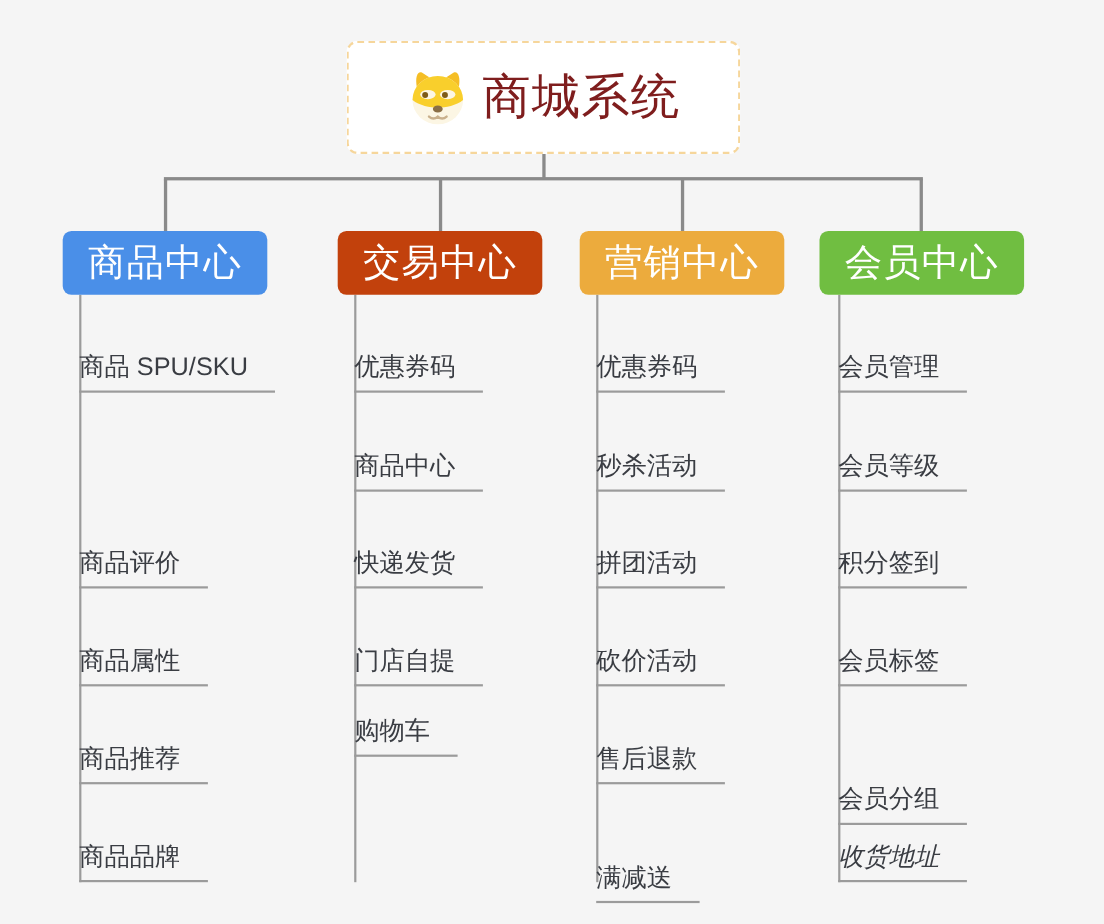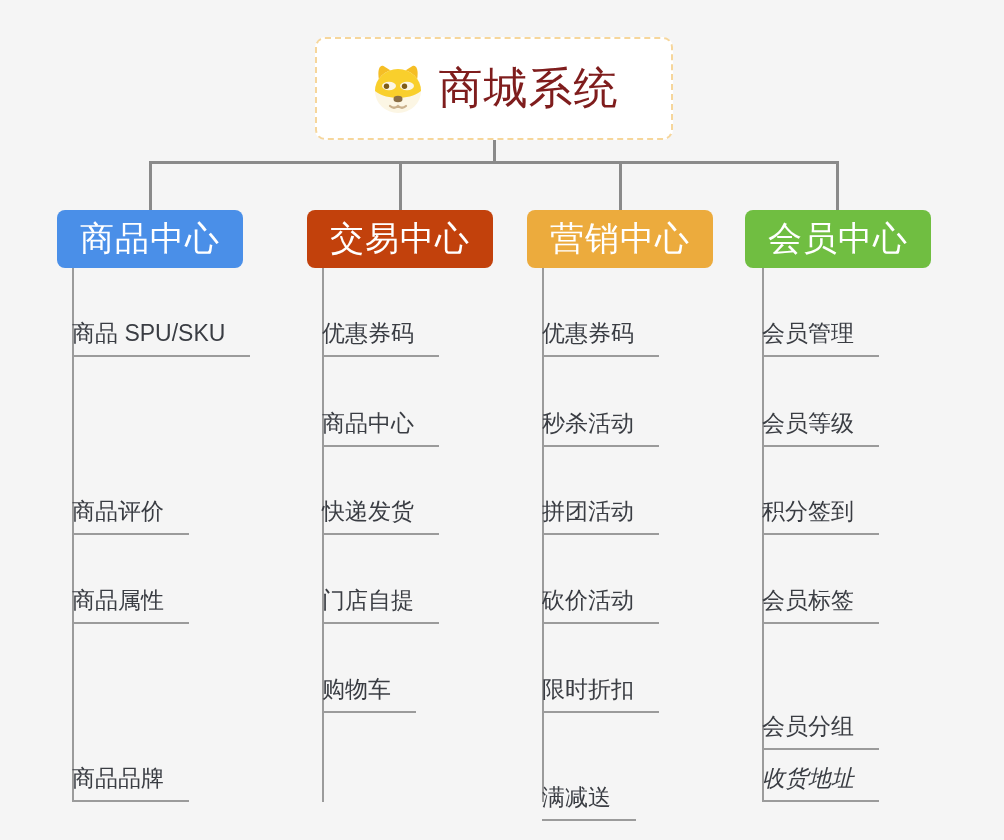--- a/index.html
+++ b/index.html
@@ -116,54 +116,57 @@
 
   <div class="leaf" style="left:72px;top:315px;">
       <span>商品 SPU/SKU</span>
     </div>
   <div class="leaf" style="left:72px;top:493px;">
       <span>商品评价</span>
     </div>
   <div class="leaf" style="left:72px;top:582px;">
       <span>商品属性</span>
     </div>
+  <div class="leaf" style="left:72px;top:671px;">
+      <span>商品推荐</span>
+    </div>
   <div class="leaf" style="left:72px;top:760px;">
       <span>商品品牌</span>
     </div>
 
   <div class="leaf" style="left:322px;top:315px;">
       <span>优惠券码</span>
     </div>
   <div class="leaf" style="left:322px;top:405px;">
       <span>商品中心</span>
     </div>
   <div class="leaf" style="left:322px;top:493px;">
       <span>快递发货</span>
     </div>
   <div class="leaf" style="left:322px;top:582px;">
       <span>门店自提</span>
     </div>
-  <div class="leaf" style="left:322px;top:671px;">
+  <div class="leaf" style="left:322px;top:646px;">
       <span>购物车</span>
     </div>
 
   <div class="leaf" style="left:542px;top:315px;">
       <span>优惠券码</span>
     </div>
   <div class="leaf" style="left:542px;top:405px;">
       <span>秒杀活动</span>
     </div>
   <div class="leaf" style="left:542px;top:493px;">
       <span>拼团活动</span>
     </div>
   <div class="leaf" style="left:542px;top:582px;">
       <span>砍价活动</span>
     </div>
   <div class="leaf" style="left:542px;top:671px;">
-      <span>限时折扣</span>
+      <span>售后退款</span>
     </div>
   <div class="leaf" style="left:542px;top:760px;margin-top:19px;">
       <span>满减送</span>
     </div>
 
   <div class="leaf" style="left:762px;top:315px;">
       <span>会员管理</span>
     </div>
   <div class="leaf" style="left:762px;top:405px;">
       <span>会员等级</span>

